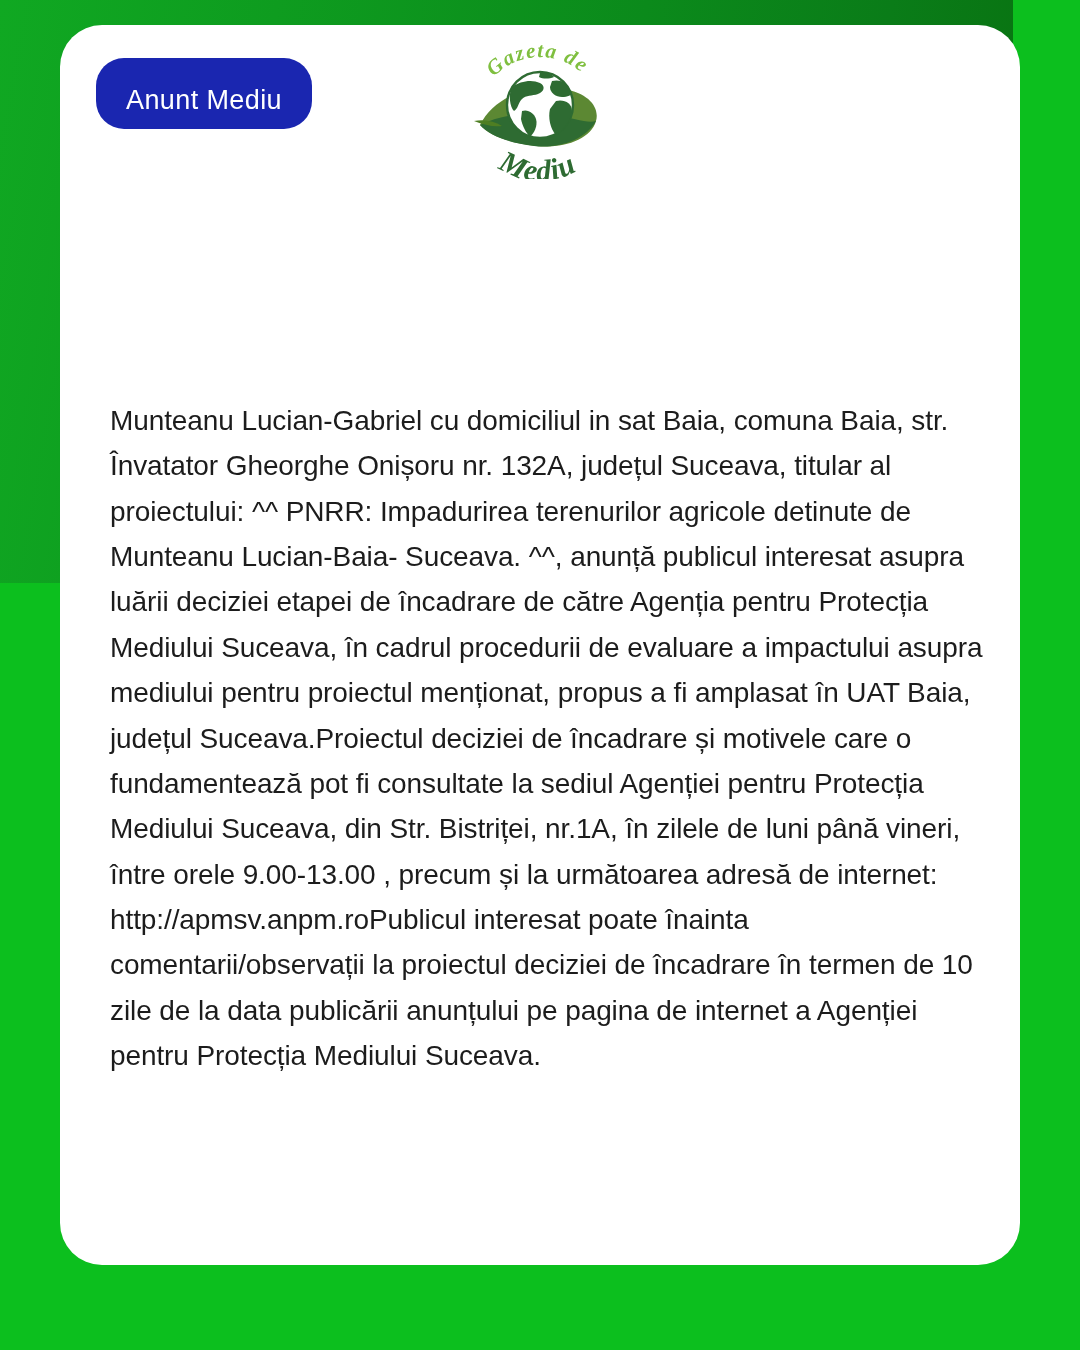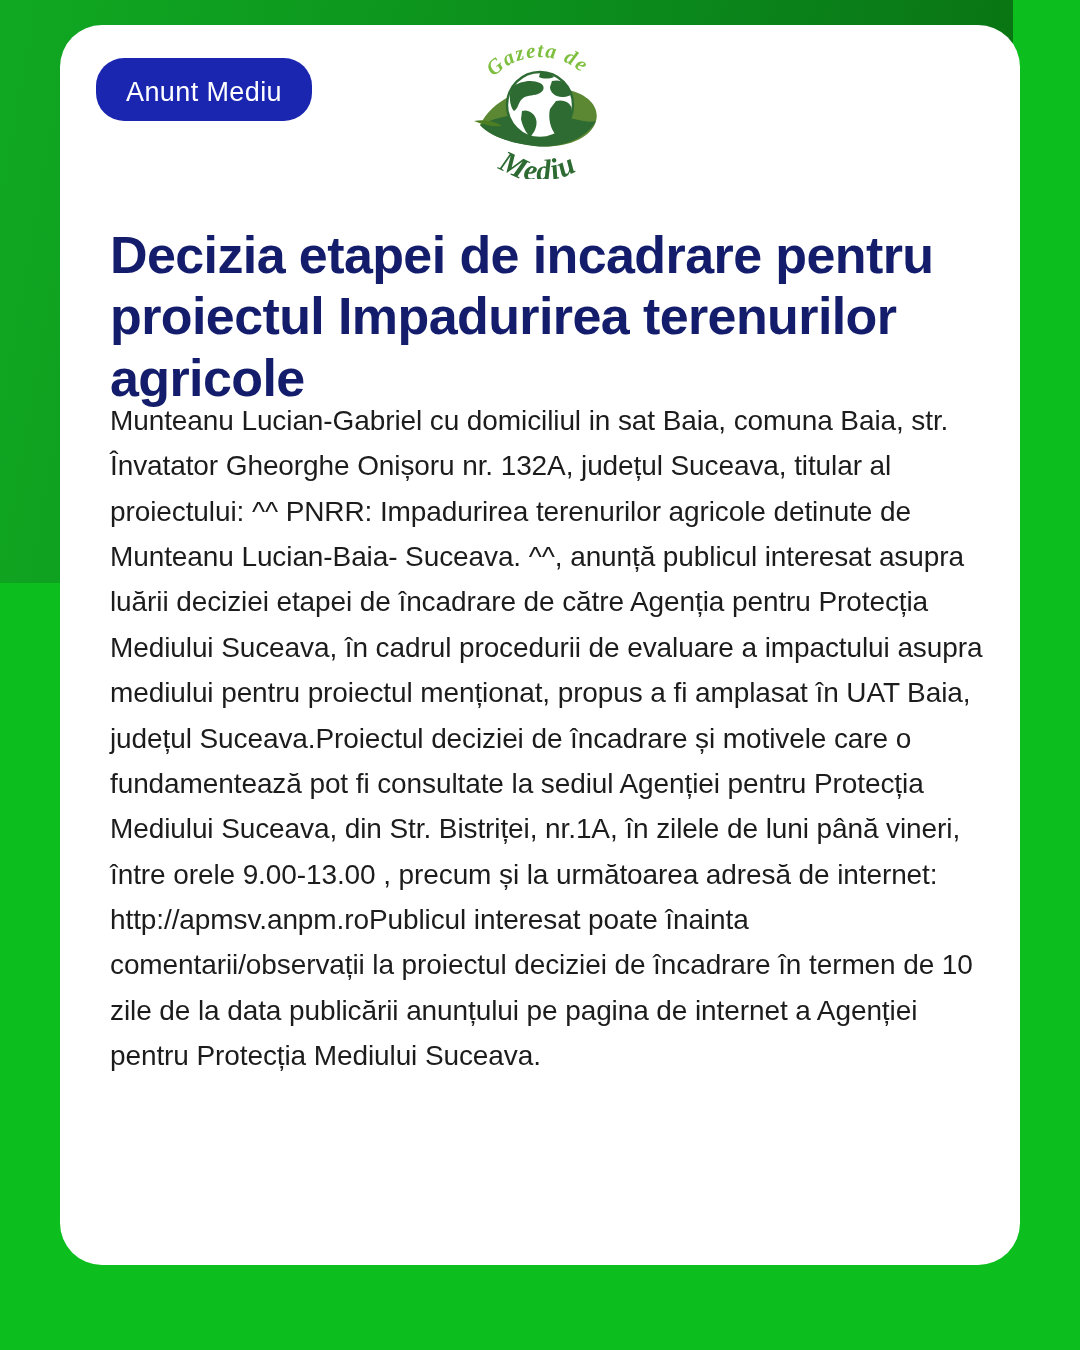--- a/index.html
+++ b/index.html
@@ -50,21 +50,21 @@
     height: 150px;
   }
 
   .badge {
     position: absolute;
     left: 36px;
     top: 33px;
     background: #1A26B0;
     color: #ffffff;
     border-radius: 28px;
-    padding: 21px 30px 15px 30px;
+    padding: 29px 30px 15px 30px;
     font-size: 27px;
     font-weight: 400;
     letter-spacing: 0.4px;
     line-height: 1;
     white-space: nowrap;
   }
 
   
   .logo {
     position: absolute;
@@ -155,18 +155,17 @@
           </text>
 
           <text font-family="'Liberation Serif', serif" font-size="30" font-style="italic" font-weight="700" fill="#2E6B32" letter-spacing="1">
             <textPath href="#arcBot" startOffset="26%">Mediu</textPath>
           </text>
         </svg>
       </div>
 
     </div>
 
-    <h1 class="title">Decizia etapei de incadrare pentru proiectul Impadurirea terenurilor agricole</h1>
 
     <div class="body-copy">Munteanu Lucian-Gabriel cu domiciliul in sat Baia, comuna Baia, str. Învatator Gheorghe Onișoru nr. 132A, județul Suceava, titular al proiectului: ^^ PNRR: Impadurirea terenurilor agricole detinute de Munteanu Lucian-Baia- Suceava. ^^, anunță publicul interesat asupra luării deciziei etapei de încadrare de către Agenția pentru Protecția Mediului Suceava, în cadrul procedurii de evaluare a impactului asupra mediului pentru proiectul menționat, propus a fi amplasat în UAT Baia, județul Suceava.Proiectul deciziei de încadrare și motivele care o fundamentează pot fi consultate la sediul Agenției pentru Protecția Mediului Suceava, din Str. Bistriței, nr.1A, în zilele de luni până vineri, între orele 9.00-13.00 , precum și la următoarea adresă de internet: http://apmsv.anpm.roPublicul interesat poate înainta comentarii/observații la proiectul deciziei de încadrare în termen de 10 zile de la data publicării anunțului pe pagina de internet a Agenției pentru Protecția Mediului Suceava.</div>
 
   </div>
 </div>
 
 </body></html>

